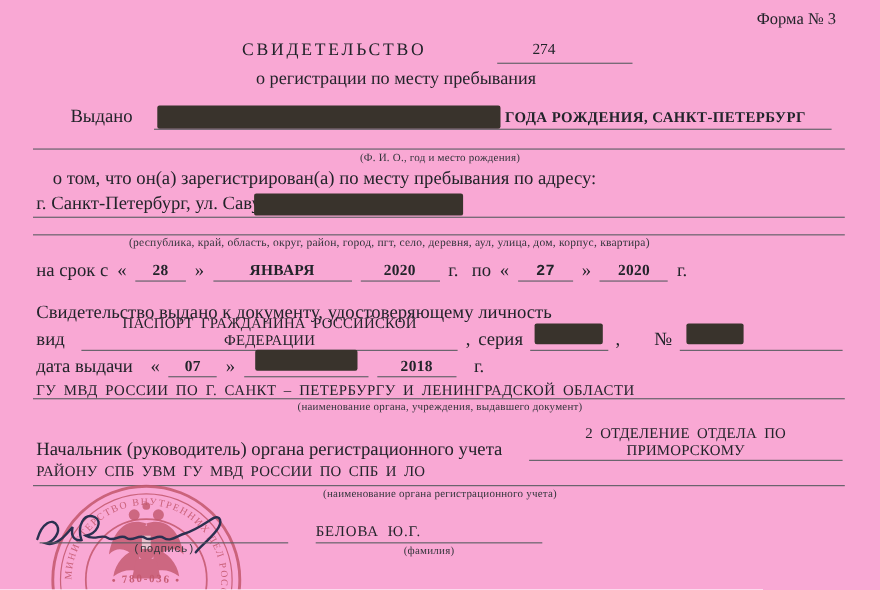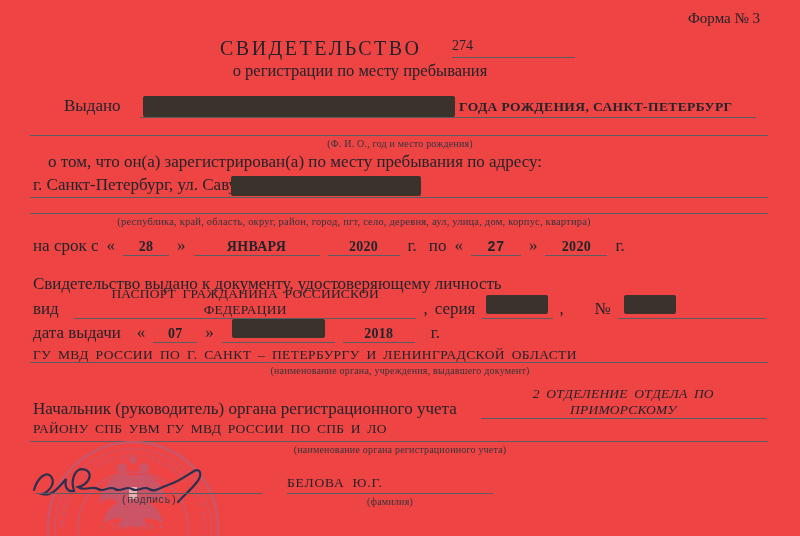--- a/index.html
+++ b/index.html
@@ -1,40 +1,40 @@
 <!DOCTYPE html>
 <html><head>
 <meta charset="utf-8">
 <style>
   html,body{margin:0;padding:0;background:#ffffff;}
   .page{
     position:relative; width:800px; height:536px; overflow:hidden;
-    background:#ef4444;
+    background:#f9a8d4;
     font-family:"Liberation Serif","DejaVu Serif",serif;
     color:#22242a;
   }
   .abs{position:absolute;}
   .u{border-bottom:1.5px solid #5a5c62;}
   .cap{position:absolute; font-size:10px; color:#33353c; text-align:center; letter-spacing:.2px;}
   .redact{background:#39332c; height:20px; border-radius:2px; display:inline-block;}
   .val{font-weight:bold; font-size:14px; letter-spacing:.3px;}
   .typed{font-size:13.5px; letter-spacing:.2px; word-spacing:3px;}
   .slot{border-bottom:1.5px solid #5a5c62; text-align:center;}
   .flexrow{display:flex; align-items:flex-end; position:absolute; left:33px; right:34px;}
   .bigtext{font-size:17px;font-family:Liberation Serif, serif;}
 </style>
 </head>
 <body>
 
 <div class="page">
 
   <div class="abs" style="top:10px; right:40px; font-size:15px;">Форма № 3</div>
 
-  <div class="abs" style="top:37px; left:220px; font-size:20px; letter-spacing:2.5px;">СВИДЕТЕЛЬСТВО</div>
-  <div class="abs u" style="top:38px; left:452px; width:123px; height:20px; font-size:14px; padding-right:38px; box-sizing:border-box;">274</div>
+  <div class="abs" style="top:37px; left:220px; font-size:16px; letter-spacing:2.5px;">СВИДЕТЕЛЬСТВО</div>
+  <div class="abs u" style="top:38px; left:452px; width:123px; height:20px; text-align:center; font-size:14px; padding-right:38px; box-sizing:border-box;">274</div>
 
   <div class="abs" style="top:61px; left:200px; width:320px; text-align:center; font-size:16.5px;">о регистрации по месту пребывания</div>
 
   <div class="abs bigtext" style="top:96px; left:64px;">Выдано</div>
   <div class="abs redact" style="top:96px; left:143px; width:312px; height:21px;"></div>
   <div class="abs" style="top:99px; left:459px; font-size:13.5px; font-weight:bold; letter-spacing:.4px;">ГОДА РОЖДЕНИЯ, САНКТ-ПЕТЕРБУРГ</div>
   <div class="abs u" style="top:100px; left:140px; right:44px; height:17px;"></div>
 
   <div class="abs u" style="top:118px; left:30px; right:32px; height:17px;"></div>
   <div class="cap" style="top:138px; left:0; width:800px;">(Ф. И. О., год и место рождения)</div>
@@ -85,21 +85,21 @@
     <span class="slot val" style="width:72px;">2018</span>
     <span class="bigtext" style="margin-left:8px;">г.</span>
   </div>
 
   <div class="abs typed" style="top:347px; left:33px; letter-spacing:.4px;">ГУ МВД РОССИИ ПО Г. САНКТ – ПЕТЕРБУРГУ И ЛЕНИНГРАДСКОЙ ОБЛАСТИ</div>
   <div class="abs u" style="top:345px; left:30px; right:32px; height:17px;"></div>
   <div class="cap" style="top:365px; left:0; width:800px;">(наименование органа, учреждения, выдавшего документ)</div>
 
   <div class="flexrow" style="top:396px; height:23px;">
     <span class="bigtext" style="white-space:nowrap;">Начальник (руководитель) органа регистрационного учета</span>
-    <span class="slot typed" style="flex:1; margin-left:24px;font-style:italic;">2 ОТДЕЛЕНИЕ ОТДЕЛА  ПО ПРИМОРСКОМУ</span>
+    <span class="slot typed" style="flex:1; margin-left:24px;">2 ОТДЕЛЕНИЕ ОТДЕЛА  ПО ПРИМОРСКОМУ</span>
   </div>
   <div class="abs u typed" style="top:421px; left:30px; right:32px; height:20px; padding-left:3px;">РАЙОНУ СПБ УВМ  ГУ  МВД РОССИИ  ПО СПБ  И  ЛО</div>
   <div class="cap" style="top:444px; left:0; width:800px;">(наименование органа регистрационного учета)</div>
 
   <svg class="abs" style="top:434px; left:36px;" width="212" height="160" viewBox="0 0 212 160">
     <g fill="none" stroke="#c4596f" opacity="0.88">
       <circle cx="97" cy="93" r="85" stroke-width="2.6"></circle>
       <circle cx="97" cy="93" r="78" stroke-width="1.1"></circle>
       <circle cx="97" cy="93" r="55" stroke-width="1.6"></circle>
     </g>

